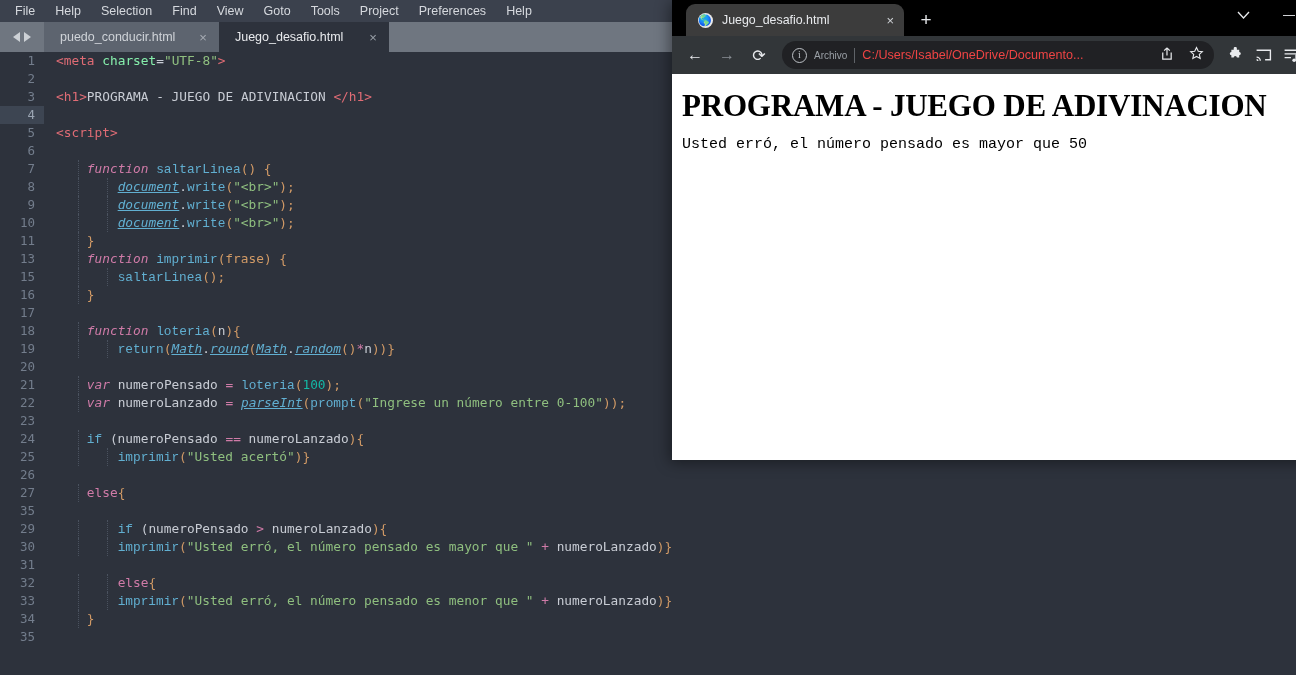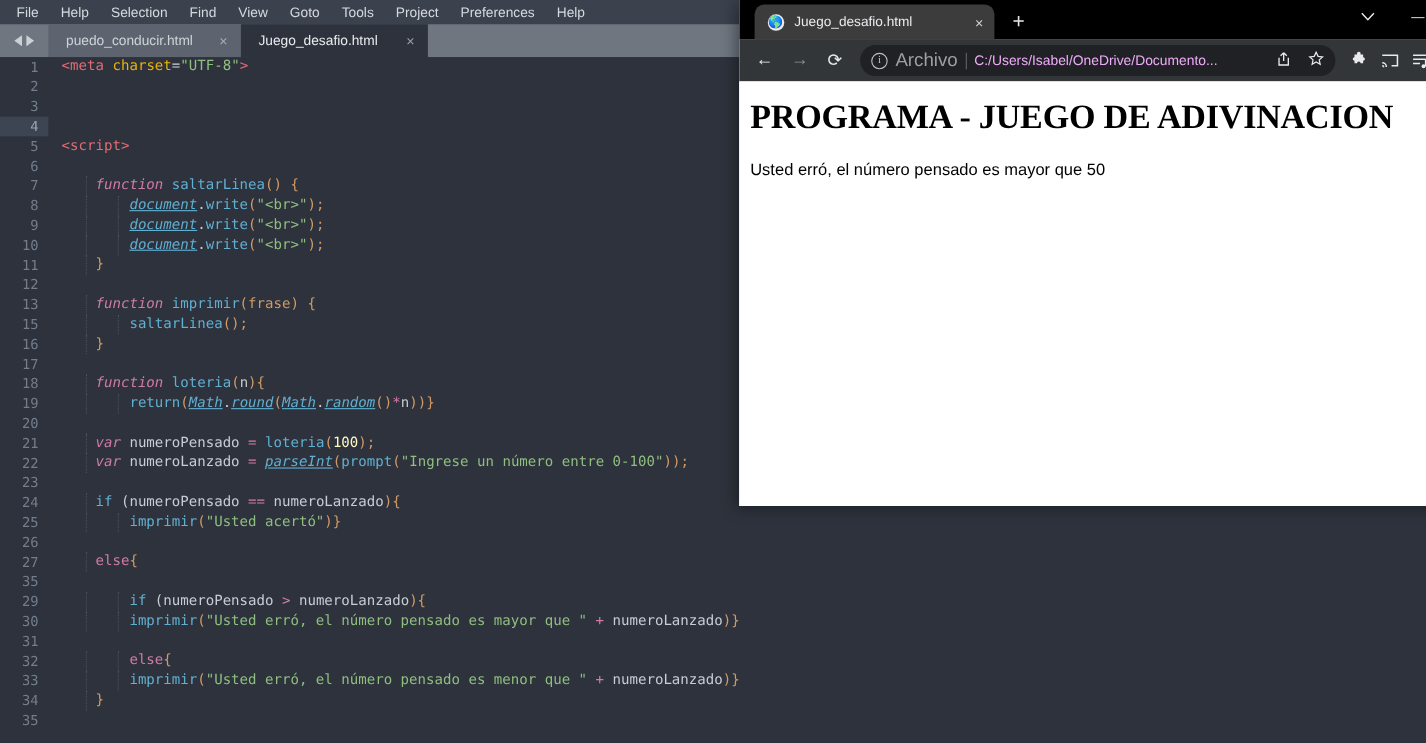--- a/index.html
+++ b/index.html
@@ -59,28 +59,28 @@
     line-height:18px; color:#c8ccd4;
   }
   .guide {
     position:absolute; top:0; width:1px; height:18px;
     border-left:1px dotted #4a525f;
   }
   .g1 { left:78px; }
   .g2 { left:107px; }
 
   .tag     { color:#e06c75; }
-  .attr    { color:#eab308; }
+  .attr    { color:#86efac; }
   .str     { color:#8fbf7f; }
   .kw      { color:#d07ba8; font-style:italic; }
   .kw2     { color:#d07ba8; }
-  .fn      { color:#61afd1; }
+  .fn      { color:#61afd1;font-family:Liberation Mono, monospace; }
   .obj     { color:#61afd1; font-style:italic;text-decoration:underline; }
   .plain   { color:#c8ccd4; }
-  .num     { color:#fef9c3; }
+  .num     { color:#14b8a6; }
   .punc    { color:#d19a66; }
   .op      { color:#d07ba8; }
   .param   { color:#d19a66; }
 
   
   #browser {
     position:absolute; left:672px; top:0; width:640px; height:460px;
     background:#ffffff; box-shadow:-2px 2px 14px rgba(0,0,0,.45);
     overflow:hidden;
   }
@@ -127,40 +127,40 @@
   .omnibox {
     flex:1; height:28px; background:#202124; border-radius:14px;
     display:flex; align-items:center; padding:0 6px 0 10px;
     margin:0 6px; gap:7px; min-width:0;
   }
   .info-ic {
     width:15px; height:15px; border-radius:50%; border:1.4px solid #bdc1c6;
     color:#bdc1c6; font-size:10px; line-height:12px; text-align:center;
     flex:none; font-family:"Liberation Serif", serif;
   }
-  .scheme { font-size:17px; color:#9aa0a6; white-space:nowrap; }
+  .scheme { font-size:10px; color:#9aa0a6; white-space:nowrap; }
   .sep { width:1px; height:15px; background:#5f6368; flex:none; }
   .urltext {
-    font-size:12.6px; color:#f0abfc; white-space:nowrap; flex:1;
+    font-size:12.6px; color:#ef4444; white-space:nowrap; flex:1;
     overflow:hidden; text-overflow:ellipsis;
   }
   .omni-ic { color:#e8eaed; font-size:14px; padding:0 4px; flex:none; }
   .tb-ic { width:26px; height:26px; display:flex; align-items:center;
            justify-content:center; color:#e8eaed; flex:none; }
 
   .page {
     background:#fff; height:386px; padding:14px 16px 0 10px; overflow:hidden;
   }
   .page h1 {
     font-family:"Liberation Serif", serif; font-size:31px; font-weight:bold;
     color:#000; letter-spacing:-0.2px; white-space:nowrap;
   }
   .page p {
-    font-family:Liberation Sans, sans-serif; font-size:15px; color:#000;
-    margin-top:22px;
+    font-family:Liberation Mono, monospace; font-size:15px; color:#000;
+    margin-top:12px;
   }
 </style>
 </head>
 <body>
 
 <div id="editor">
 
   <div class="menubar" id="menubar">
       <div class="menu-item">File</div>
       <div class="menu-item">Help</div>
@@ -187,30 +187,29 @@
         <div class="etab active">
           <span>Juego_desafio.html</span>
           <span class="x">×</span>
         </div>
       </div>
   </div>
 
   <div class="codearea" id="codearea">
       <div class="crow"><div class="gutter">1</div><div class="ctext"><span class="tag">&lt;</span><span class="tag">meta</span><span class="plain"> </span><span class="attr">charset</span><span class="plain">=</span><span class="str">"UTF-8"</span><span class="tag">&gt;</span></div></div>
       <div class="crow"><div class="gutter">2</div><div class="ctext"></div></div>
-      <div class="crow"><div class="gutter">3</div></div>
+      <div class="crow"><div class="gutter">3</div><div class="ctext"><span class="tag">&lt;</span><span class="tag">h1</span><span class="tag">&gt;</span><span class="plain">PROGRAMA - JUEGO DE ADIVINACION </span><span class="tag">&lt;/</span><span class="tag">h1</span><span class="tag">&gt;</span></div></div>
       <div class="crow cur"><div class="gutter">4</div><div class="ctext"></div></div>
       <div class="crow"><div class="gutter">5</div><div class="ctext"><span class="tag">&lt;</span><span class="tag">script</span><span class="tag">&gt;</span></div></div>
       <div class="crow"><div class="gutter">6</div><div class="ctext"></div></div>
       <div class="crow"><div class="gutter">7</div><div class="guide g1"></div><div class="ctext"><span class="plain">    </span><span class="kw">function</span><span class="plain"> </span><span class="fn">saltarLinea</span><span class="punc">() {</span></div></div>
       <div class="crow"><div class="gutter">8</div><div class="guide g1"></div><div class="guide g2"></div><div class="ctext"><span class="plain">        </span><span class="obj">document</span><span class="plain">.</span><span class="fn">write</span><span class="punc">(</span><span class="str">"&lt;br&gt;"</span><span class="punc">);</span></div></div>
       <div class="crow"><div class="gutter">9</div><div class="guide g1"></div><div class="guide g2"></div><div class="ctext"><span class="plain">        </span><span class="obj">document</span><span class="plain">.</span><span class="fn">write</span><span class="punc">(</span><span class="str">"&lt;br&gt;"</span><span class="punc">);</span></div></div>
       <div class="crow"><div class="gutter">10</div><div class="guide g1"></div><div class="guide g2"></div><div class="ctext"><span class="plain">        </span><span class="obj">document</span><span class="plain">.</span><span class="fn">write</span><span class="punc">(</span><span class="str">"&lt;br&gt;"</span><span class="punc">);</span></div></div>
       <div class="crow"><div class="gutter">11</div><div class="guide g1"></div><div class="ctext"><span class="plain">    </span><span class="punc">}</span></div></div>
-      <div class="crow"><div class="gutter">12</div><div class="ctext"></div></div>
       <div class="crow"><div class="gutter">13</div><div class="guide g1"></div><div class="ctext"><span class="plain">    </span><span class="kw">function</span><span class="plain"> </span><span class="fn">imprimir</span><span class="punc">(</span><span class="param">frase</span><span class="punc">) {</span></div></div>
       <div class="crow"><div class="gutter">15</div><div class="guide g1"></div><div class="guide g2"></div><div class="ctext"><span class="plain">        </span><span class="fn">saltarLinea</span><span class="punc">();</span></div></div>
       <div class="crow"><div class="gutter">16</div><div class="guide g1"></div><div class="ctext"><span class="plain">    </span><span class="punc">}</span></div></div>
       <div class="crow"><div class="gutter">17</div><div class="ctext"></div></div>
       <div class="crow"><div class="gutter">18</div><div class="guide g1"></div><div class="ctext"><span class="plain">    </span><span class="kw">function</span><span class="plain"> </span><span class="fn">loteria</span><span class="punc">(</span><span class="plain">n</span><span class="punc">){</span></div></div>
       <div class="crow"><div class="gutter">19</div><div class="guide g1"></div><div class="guide g2"></div><div class="ctext"><span class="plain">        </span><span class="fn">return</span><span class="punc">(</span><span class="obj">Math</span><span class="plain">.</span><span class="obj">round</span><span class="punc">(</span><span class="obj">Math</span><span class="plain">.</span><span class="obj">random</span><span class="punc">()</span><span class="op">*</span><span class="plain">n</span><span class="punc">))}</span></div></div>
       <div class="crow"><div class="gutter">20</div><div class="ctext"></div></div>
       <div class="crow"><div class="gutter">21</div><div class="guide g1"></div><div class="ctext"><span class="plain">    </span><span class="kw">var</span><span class="plain"> numeroPensado </span><span class="op">=</span><span class="plain"> </span><span class="fn">loteria</span><span class="punc">(</span><span class="num">100</span><span class="punc">);</span></div></div>
       <div class="crow"><div class="gutter">22</div><div class="guide g1"></div><div class="ctext"><span class="plain">    </span><span class="kw">var</span><span class="plain"> numeroLanzado </span><span class="op">=</span><span class="plain"> </span><span class="obj">parseInt</span><span class="punc">(</span><span class="fn">prompt</span><span class="punc">(</span><span class="str">"Ingrese un número entre 0-100"</span><span class="punc">));</span></div></div>
       <div class="crow"><div class="gutter">23</div><div class="ctext"></div></div>

